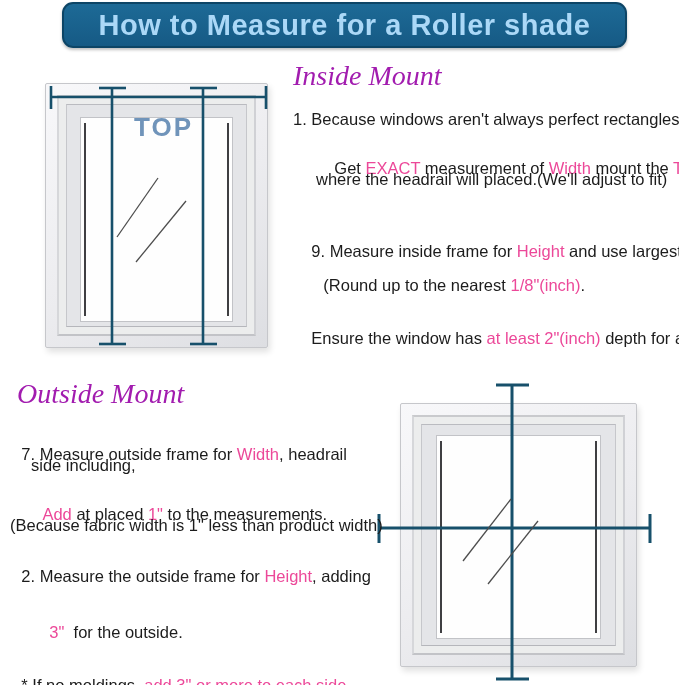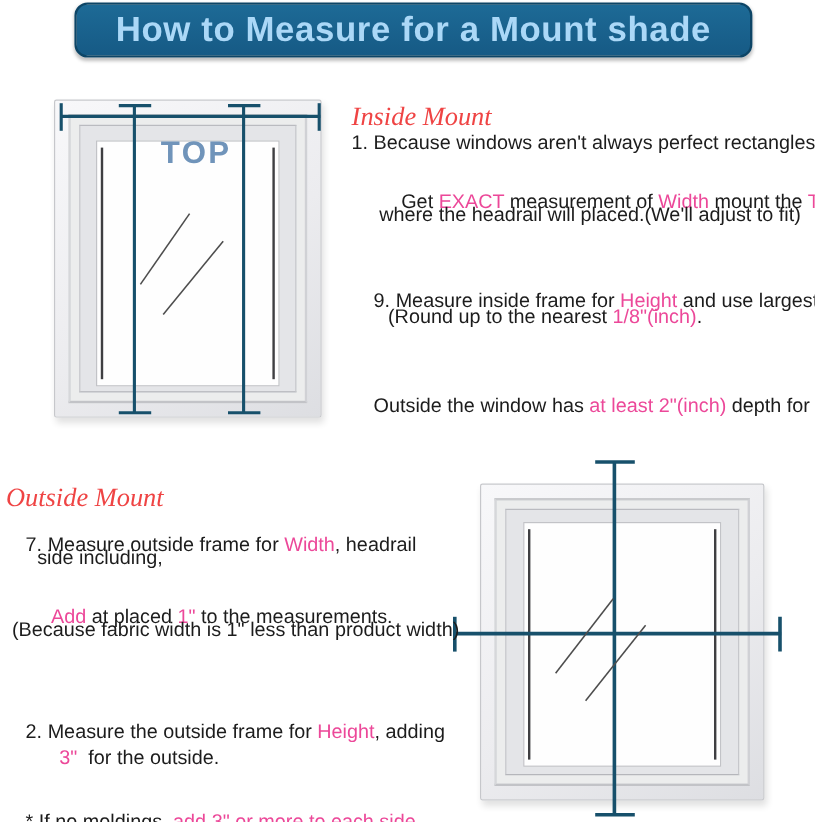--- a/index.html
+++ b/index.html
@@ -18,24 +18,24 @@
     box-shadow:0 2px 3px rgba(0,0,0,.25);
   }
   .banner span{
     color:#abd8f7;font-size:29px;font-weight:bold;letter-spacing:.5px;
     font-family:"Liberation Sans", sans-serif;white-space:nowrap;
   }
 
   
   .mount-heading{
     position:absolute;font-family:"Liberation Serif", serif;font-style:italic;
-    font-size:22px;color:#ef4444;white-space:nowrap;margin-top:24px;
+    font-size:28px;color:#a21caf;white-space:nowrap;
   }
   #inside-heading{left:293px;top:60px;}
-  #outside-heading{left:5px;top:378px;text-align:center;}
+  #outside-heading{left:17px;top:378px;text-align:center;}
 
   
   .tline{
     position:absolute;font-size:16.5px;white-space:pre;color:#1c1c1c;
     font-family:"Liberation Sans", sans-serif;
   }
   .pp{color:#ec4899;}
 
   
   .window{position:absolute;}
@@ -66,21 +66,21 @@
   }
 
   svg.overlay{position:absolute;left:0;top:0;pointer-events:none;}
 </style>
 </head>
 <body>
 
 <div class="stage">
 
   <div class="banner">
-    <span>How to Measure for a Mount shade</span>
+    <span>How to Measure for a Roller shade</span>
   </div>
 
   <div class="window" style="left:45px;top:83px;width:223px;height:265px;">
     <div class="w-outer"></div>
     <div class="w-mid"></div>
     <div class="w-inner"></div>
     <div class="w-glass" style="inset:34px 35px 26px 35px;">
       <div class="sash l"></div>
       <div class="sash r"></div>
     </div>
@@ -146,44 +146,44 @@
   <div class="tline" style="left:316px;top:140px;">
     <span>Get </span><span class="pp">EXACT</span><span> measurement of </span><span class="pp">Width</span><span> mount the </span><span class="pp">TOP</span>
   </div>
 
   <div class="tline" style="left:316px;top:170px;">where the headrail will placed.(We'll adjust to fit)</div>
 
   <div class="tline" style="left:293px;top:223px;">
     <span>9. Measure inside frame for </span><span class="pp">Height</span><span> and use largest number</span>
   </div>
 
-  <div class="tline" style="left:305px;top:236px;">
+  <div class="tline" style="left:305px;top:257px;">
     <span>(Round up to the nearest </span><span class="pp">1/8"(inch)</span><span>.</span>
   </div>
 
   <div class="tline" style="left:293px;top:310px;">
-    <span>Outside the window has </span><span class="pp">at least 2"(inch)</span><span> depth for an</span>
+    <span>Ensure the window has </span><span class="pp">at least 2"(inch)</span><span> depth for an</span>
   </div>
 
 
   <div id="outside-heading" class="mount-heading">Outside Mount</div>
 
   <div class="tline" style="left:3px;top:426px;">
     <span>7. Measure outside frame for </span><span class="pp">Width</span><span>, headrail</span>
   </div>
 
   <div class="tline" style="left:31px;top:456px;">side including,</div>
 
   <div class="tline" style="left:25px;top:486px;">
     <span class="pp">Add</span><span> at placed </span><span class="pp">1"</span><span> to the measurements.</span>
   </div>
 
   <div class="tline" style="left:10px;top:516px;">(Because fabric width is 1" less than product width)</div>
 
-  <div class="tline" style="left:3px;top:582px;">
+  <div class="tline" style="left:3px;top:548px;">
     <span>2. Measure the outside frame for </span><span class="pp">Height</span><span>, adding</span>
   </div>
 
   <div class="tline" style="left:31px;top:604px;">
     <span class="pp">3"</span><span>  for the outside.</span>
   </div>
 
   <div class="tline" style="left:3px;top:657px;">
     <span>* If no moldings, </span><span class="pp">add 3" or more to each side.</span>
   </div>

